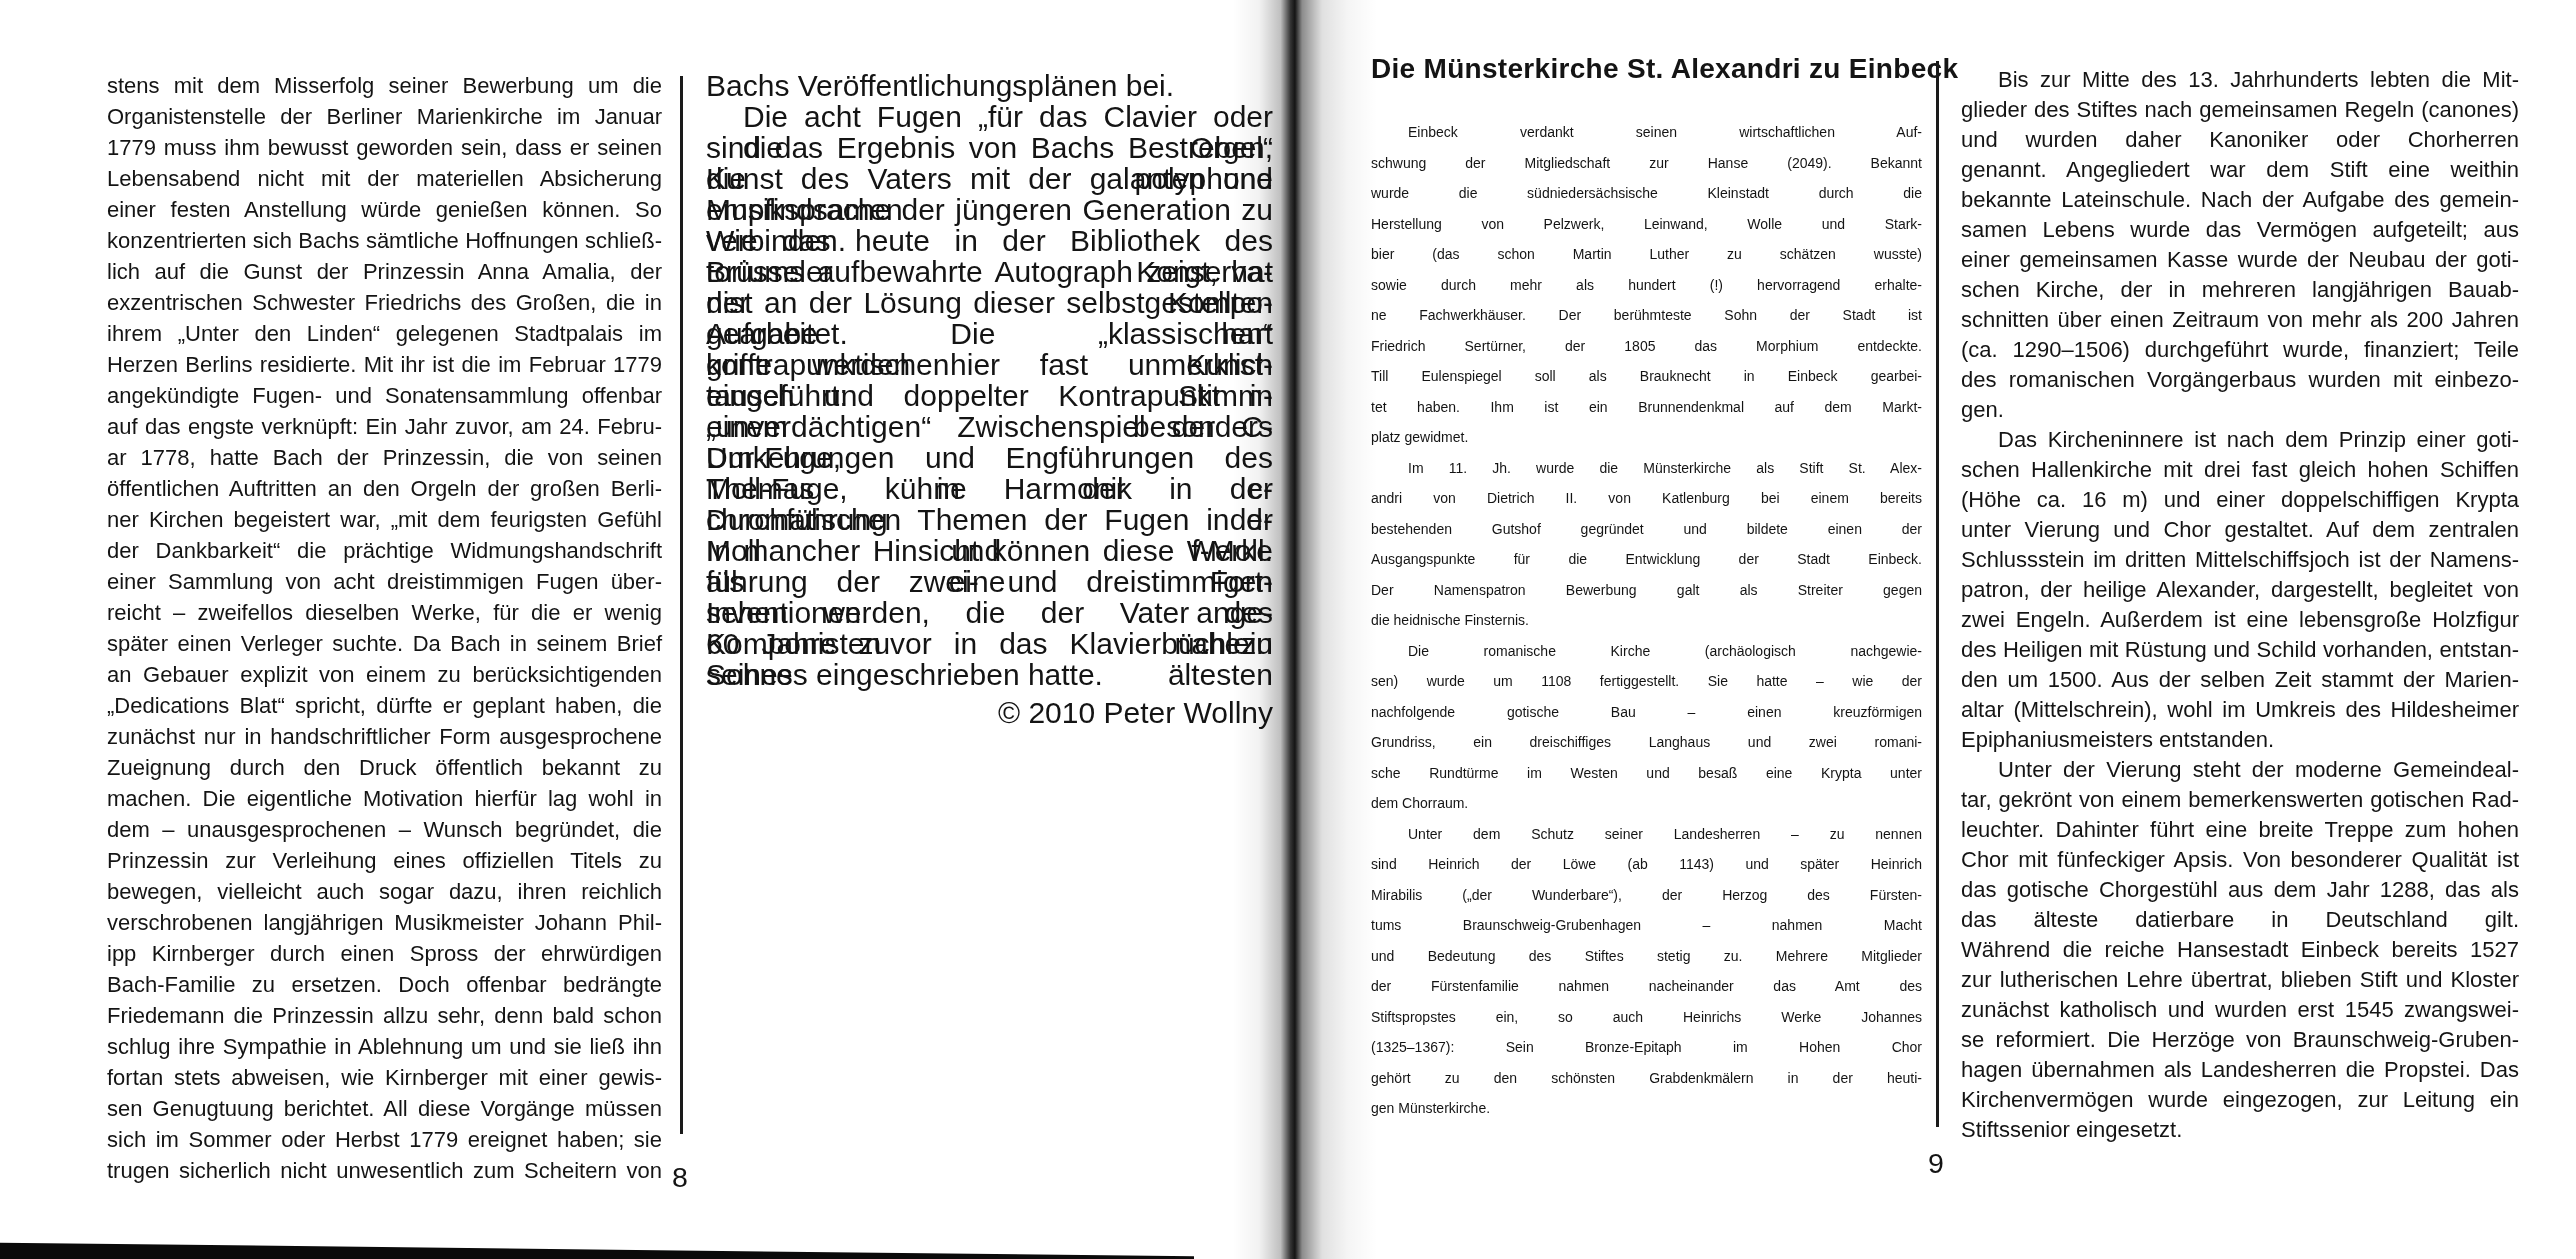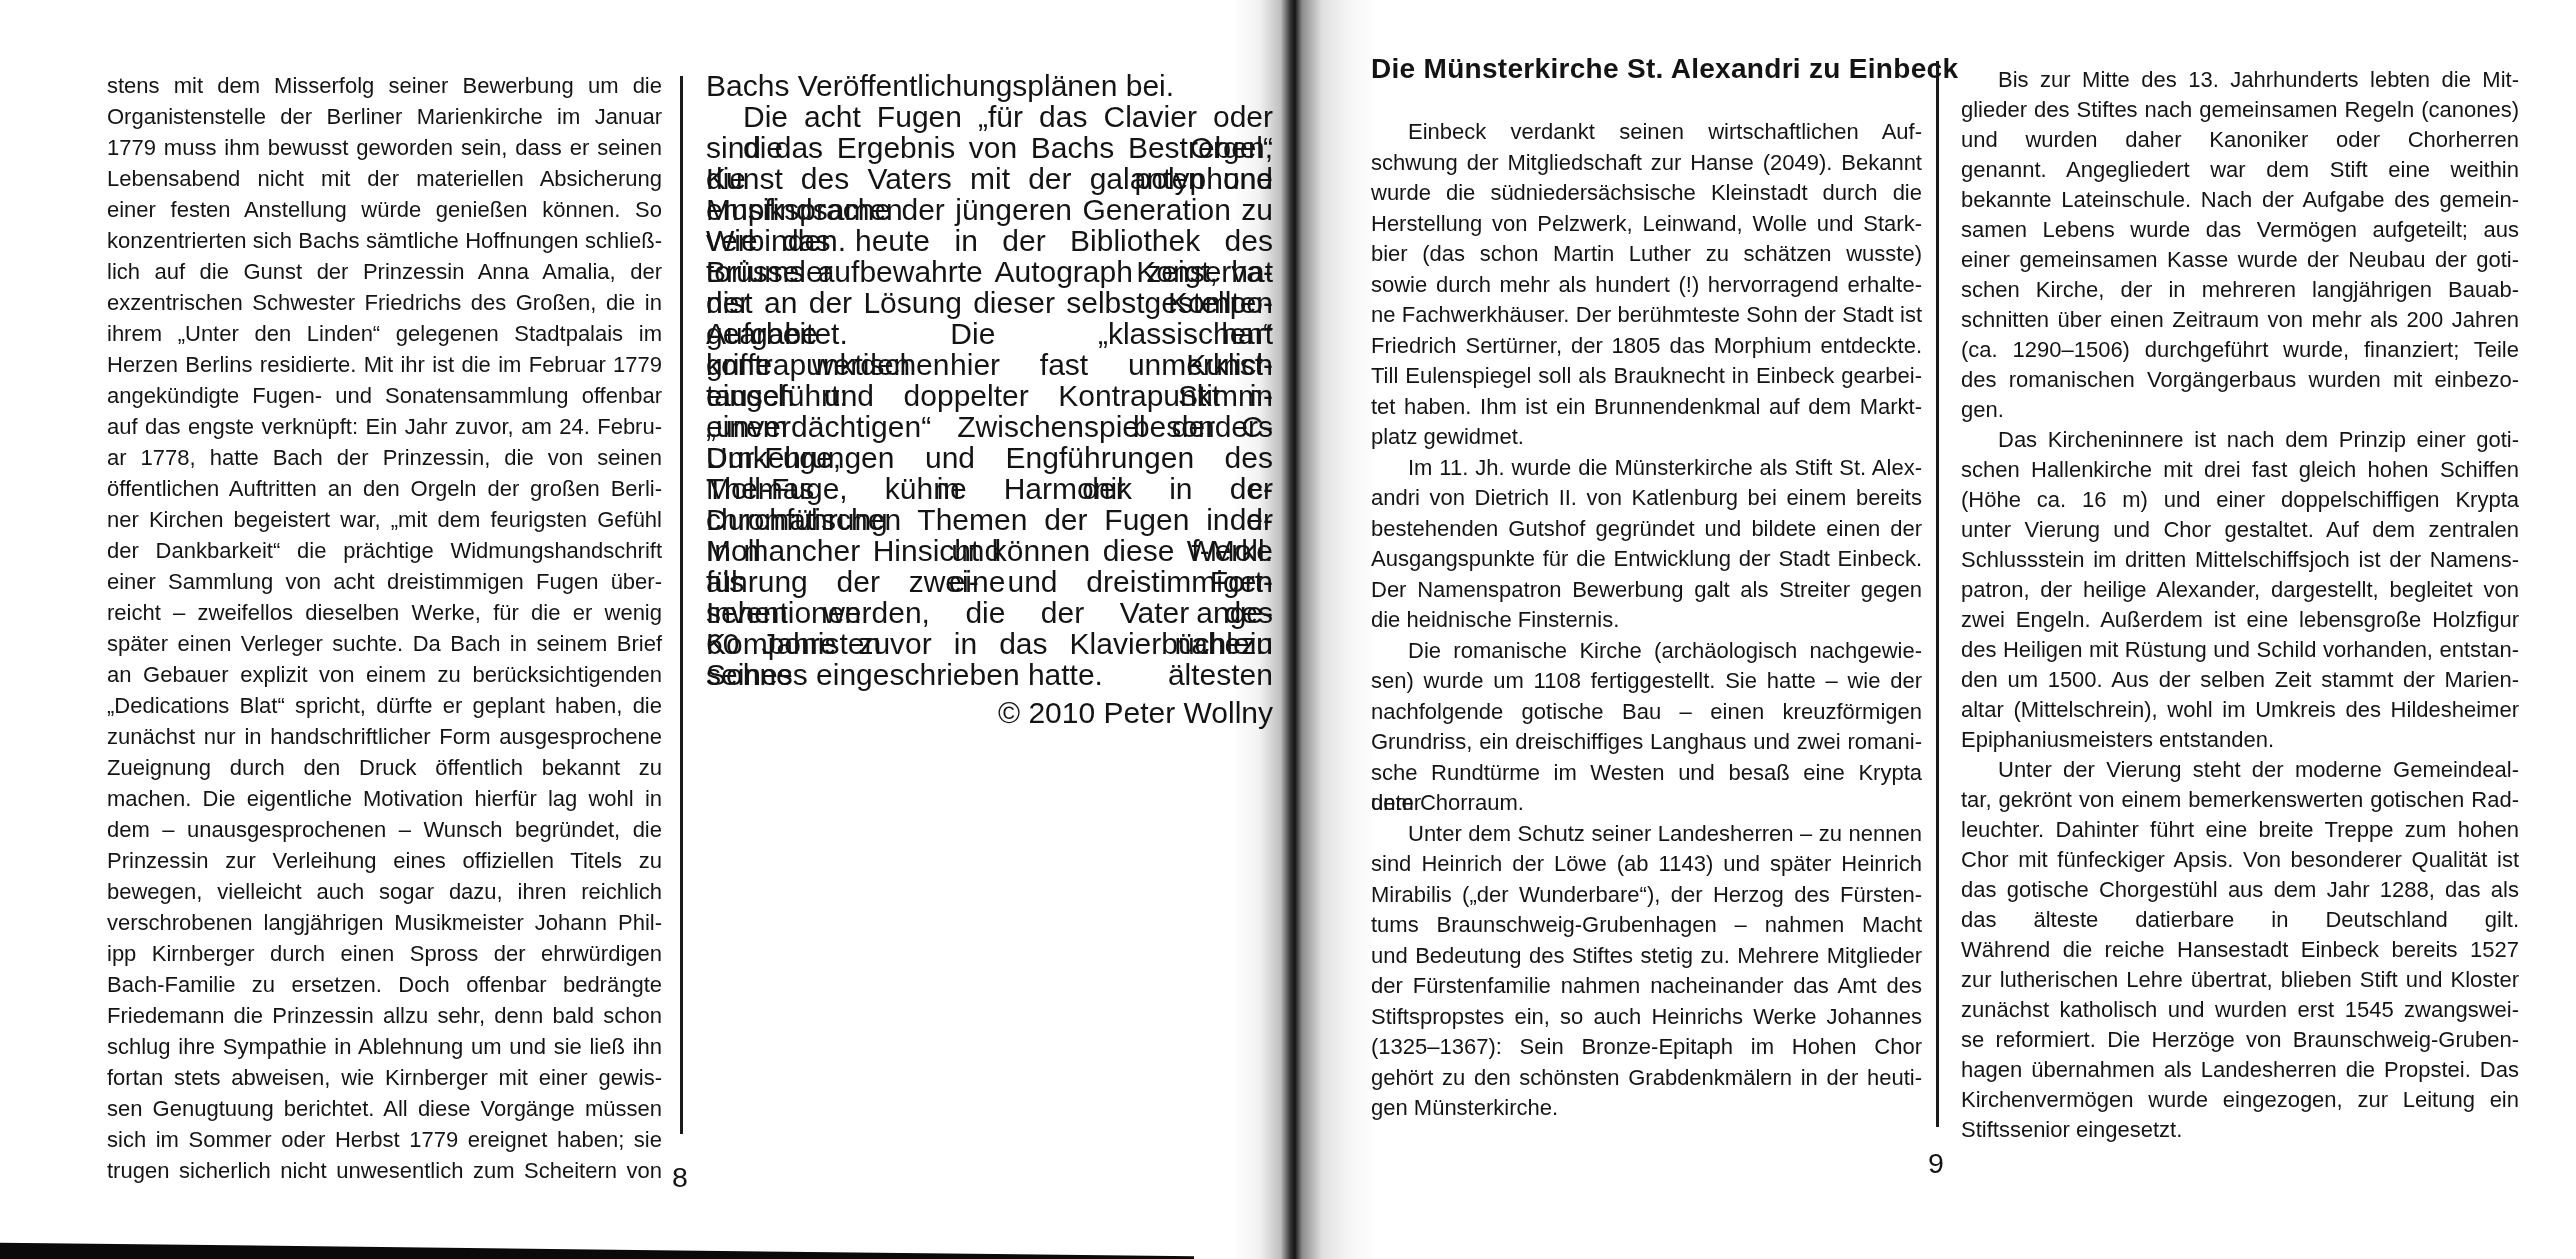--- a/index.html
+++ b/index.html
@@ -134,21 +134,21 @@
         <div class="line right">© 2010 Peter Wollny</div>
       </div>
     <div class="pagenum pagenum-left">8</div>
     <div class="bottom-wedge"></div>
   </div>
 
   <div class="spine"></div>
 
   <div class="page page-right">
     <h1 class="heading" style="font-size: 28px;">Die Münsterkirche St. Alexandri zu Einbeck</h1>
-    <div class="col col3" style="font-size: 22px;">
+    <div class="col col3" style="font-size: 14px;">
         <div class="line indent">Einbeck verdankt seinen wirtschaftlichen Auf-</div>
         <div class="line">schwung der Mitgliedschaft zur Hanse (2049). Bekannt</div>
         <div class="line">wurde die südniedersächsische Kleinstadt durch die</div>
         <div class="line">Herstellung von Pelzwerk, Leinwand, Wolle und Stark-</div>
         <div class="line">bier (das schon Martin Luther zu schätzen wusste)</div>
         <div class="line">sowie durch mehr als hundert (!) hervorragend erhalte-</div>
         <div class="line">ne Fachwerkhäuser. Der berühmteste Sohn der Stadt ist</div>
         <div class="line">Friedrich Sertürner, der 1805 das Morphium entdeckte.</div>
         <div class="line">Till Eulenspiegel soll als Brauknecht in Einbeck gearbei-</div>
         <div class="line">tet haben. Ihm ist ein Brunnendenkmal auf dem Markt-</div>

